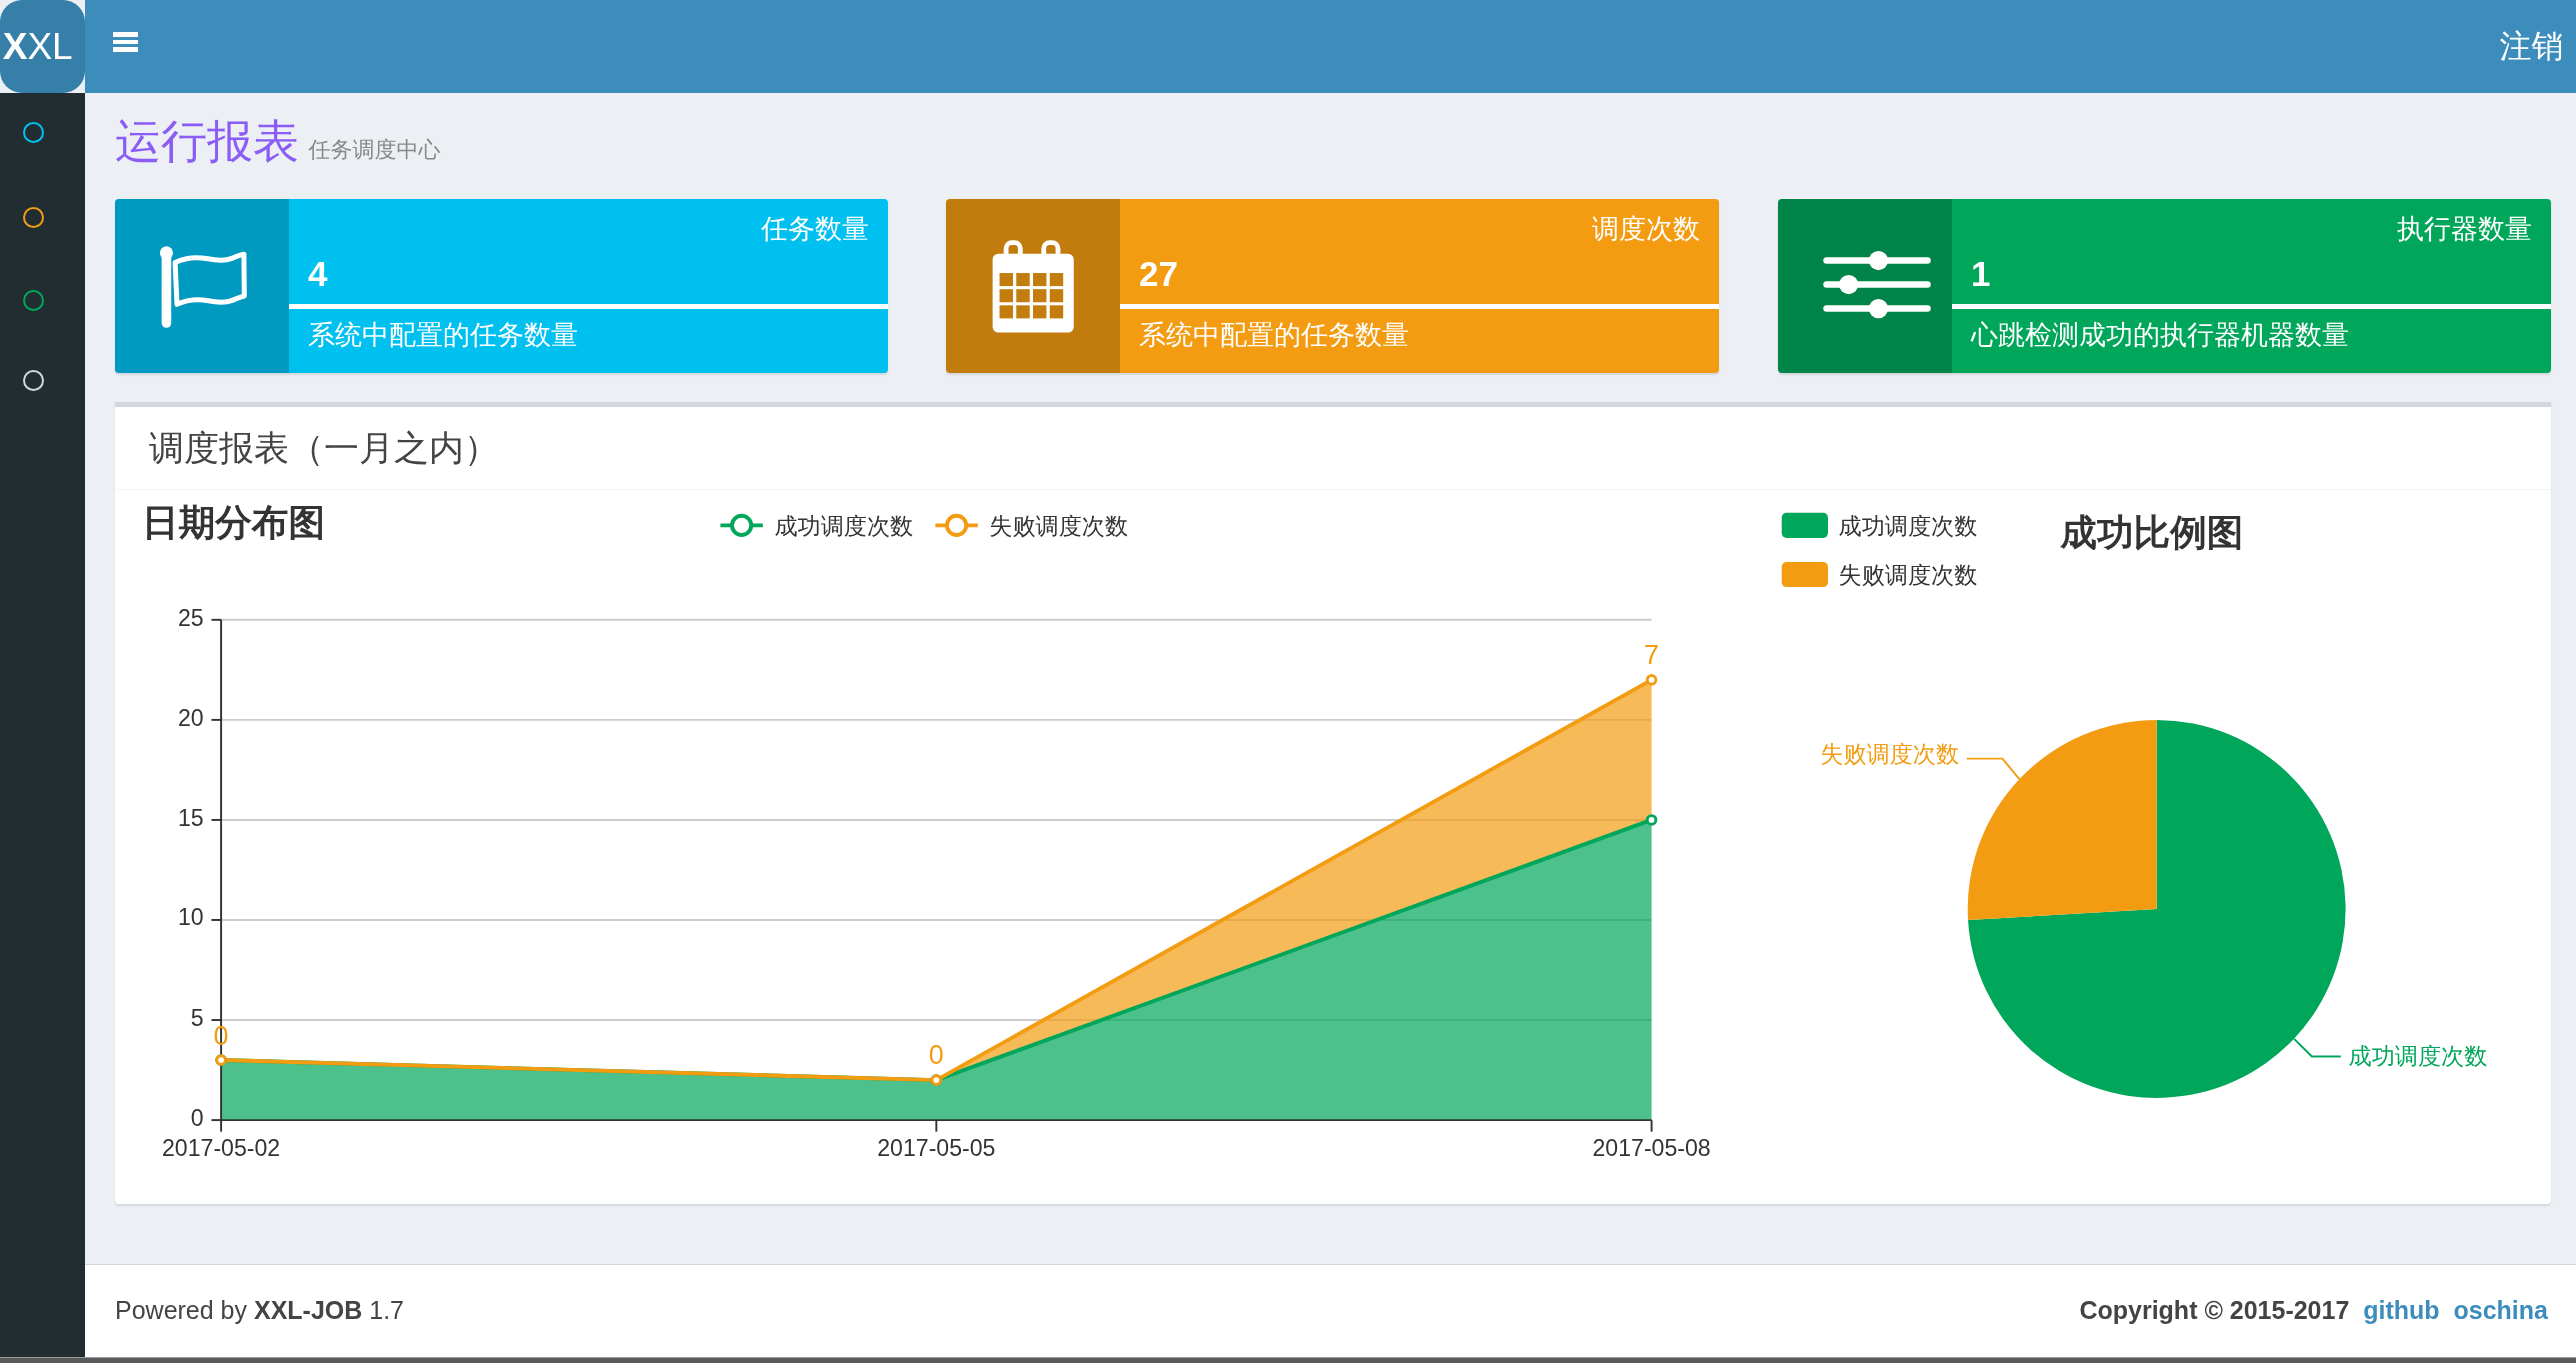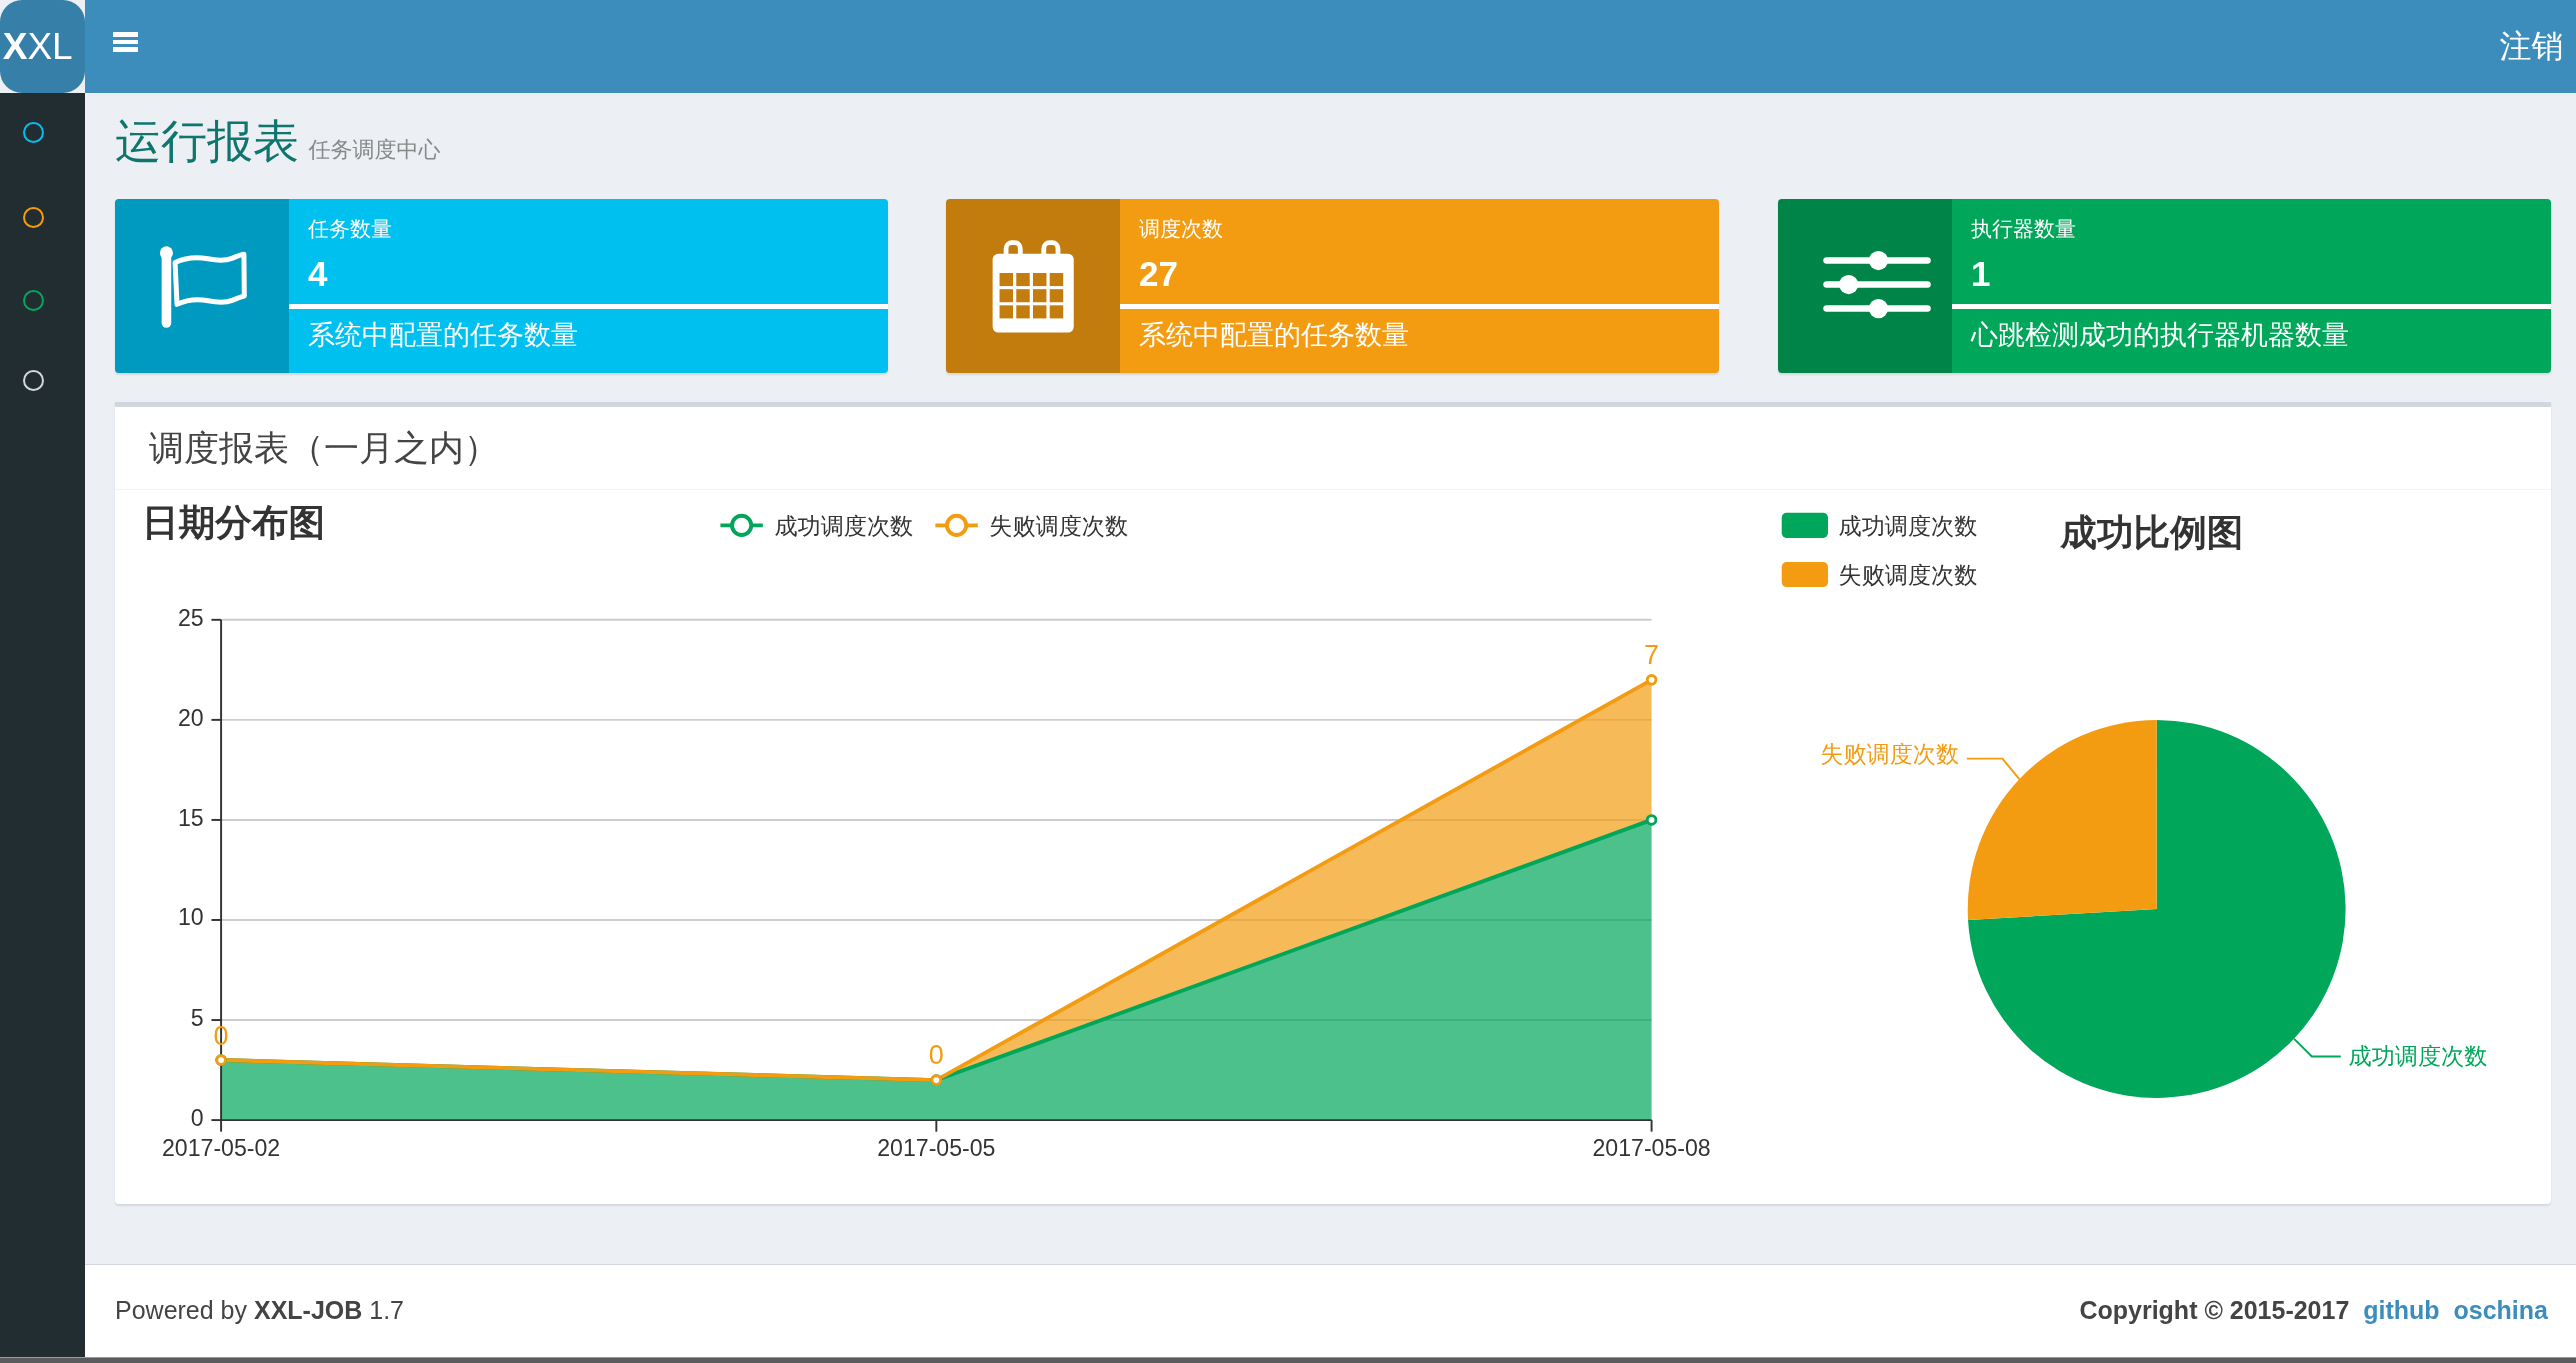--- a/index.html
+++ b/index.html
@@ -10,28 +10,28 @@
 #logo { left:0; top:0; width:85px; height:93px; background:#367fa9; color:#fff;
   font-size:37px; text-align:center; line-height:93px; padding-right:9.6px;border-radius:22px; }
 #logo b { font-weight:700; }
 #logo span { font-weight:300; }
 #logout { right:12.5px; top:0; height:93px; line-height:93px; color:#fff; font-size:32px; }
 #sidebar { left:0; top:93px; width:85px; height:1265px; background:#222d32; }
 .ring { position:absolute; left:23px; width:21px; height:21px; border-radius:50%; border:2.9px solid #fff; }
 #hamb { left:113px; top:32px; width:25px; height:23px; }
 #hamb div { position:absolute; left:0; width:25px; height:4.8px; background:#fff; }
 #pagehead { left:115px; top:93px; width:2436px; height:87px; padding-top:18.3px; }
-#pagehead h1 { font-size:46px; font-weight:400; color:#0f766e; display:inline;text-align:center; }
+#pagehead h1 { font-size:46px; font-weight:400; color:#8b5cf6; display:inline;text-align:center; }
 #pagehead small { font-size:22px; color:#888; font-weight:400; margin-left:9.6px; }
 .infobox { position:absolute; top:199px; width:773px; height:174px; border-radius:3.9px;
   box-shadow:0 1.9px 1.9px rgba(0,0,0,0.1); color:#fff; }
 .ib-icon { position:absolute; left:0; top:0; width:174px; height:174px;
   border-radius:3.9px 0 0 3.9px; background:rgba(0,0,0,0.2); }
 .ib-content { position:absolute; left:174px; top:0; right:0; bottom:0; padding:9.6px 19px; }
-.ib-text { font-size:21px; line-height:40px; }
+.ib-text { font-size:27px; line-height:40px;text-align:right; }
 .ib-num { font-size:35px; font-weight:700; line-height:50px; }
 .ib-line { height:4.8px; background:#fff; margin:5.8px -19px 5.8px -19px; }
 .ib-desc { font-size:27px; line-height:40px; margin-top:4px; }
 #panel { left:115px; top:402px; width:2436px; height:802px; background:#fff;
   border-top:5.8px solid #d2d6de; border-radius:0 0 3.9px 3.9px; box-shadow:0 1.9px 1.9px rgba(0,0,0,0.1); }
 #panel-head { position:absolute; left:0; top:0; width:100%; height:83px;
   border-bottom:1.9px solid #f4f4f4; font-size:35px; color:#444; line-height:81px; padding-left:34px; }
 #footer { left:85px; top:1264px; width:2491px; height:94px; background:#fff;
   border-top:1.9px solid #d2d6de; font-size:25px; color:#444; }
 #footer .left { position:absolute; left:30px; top:31px; }

